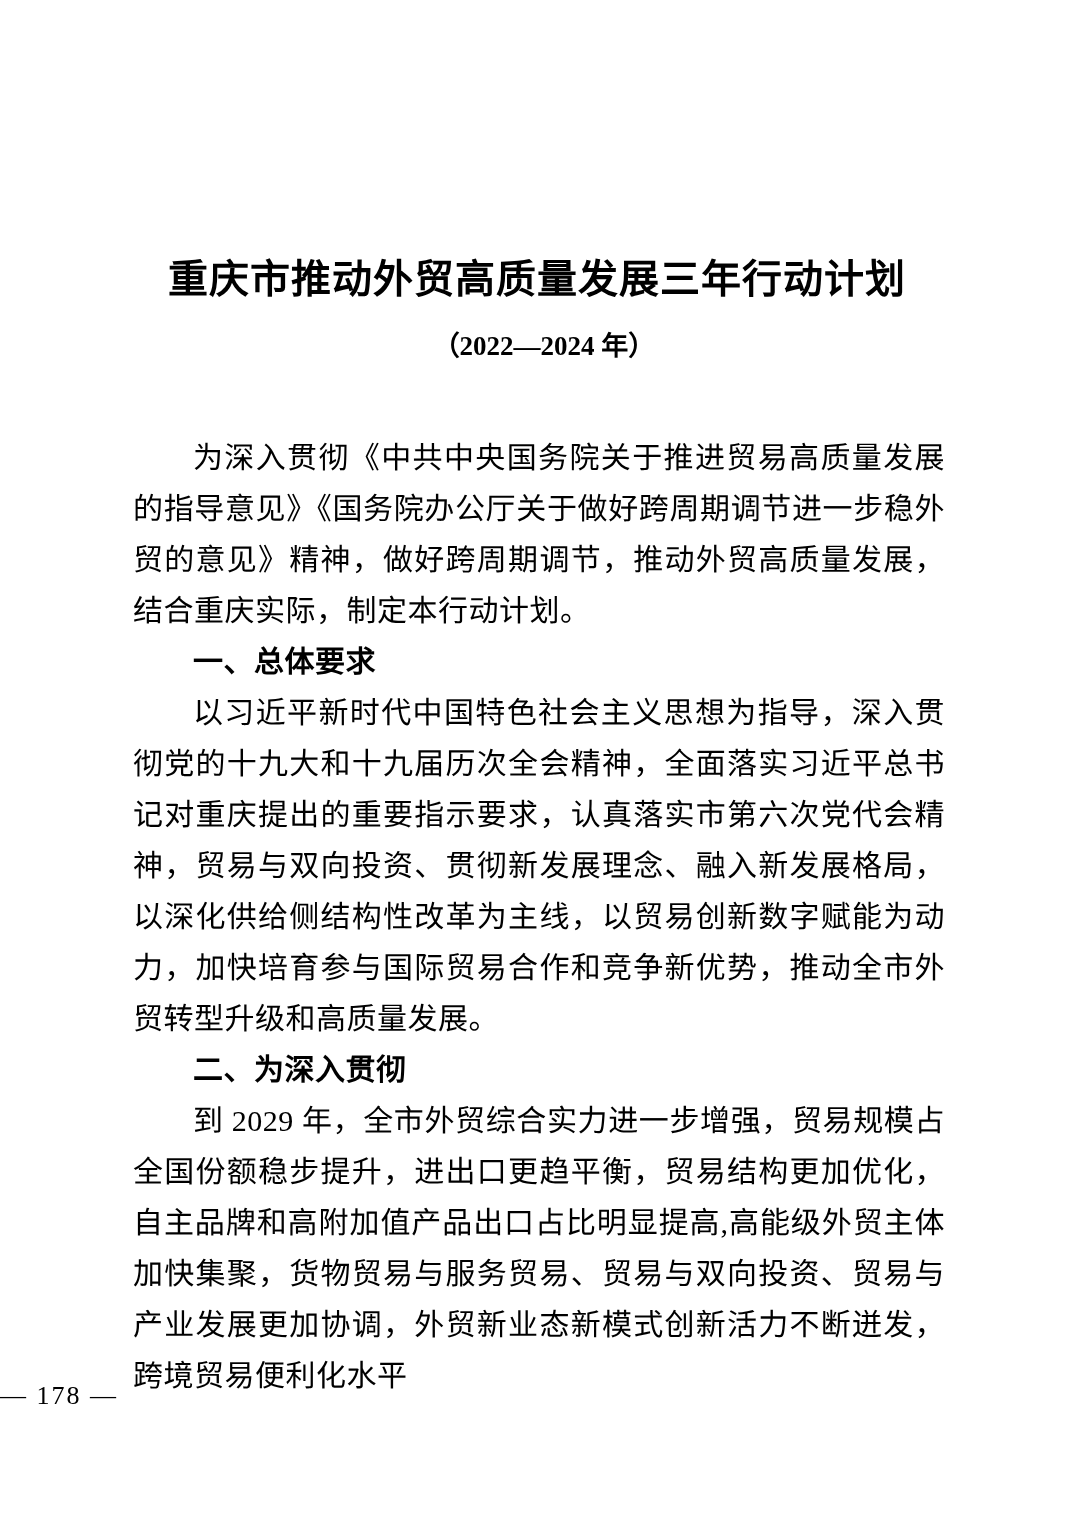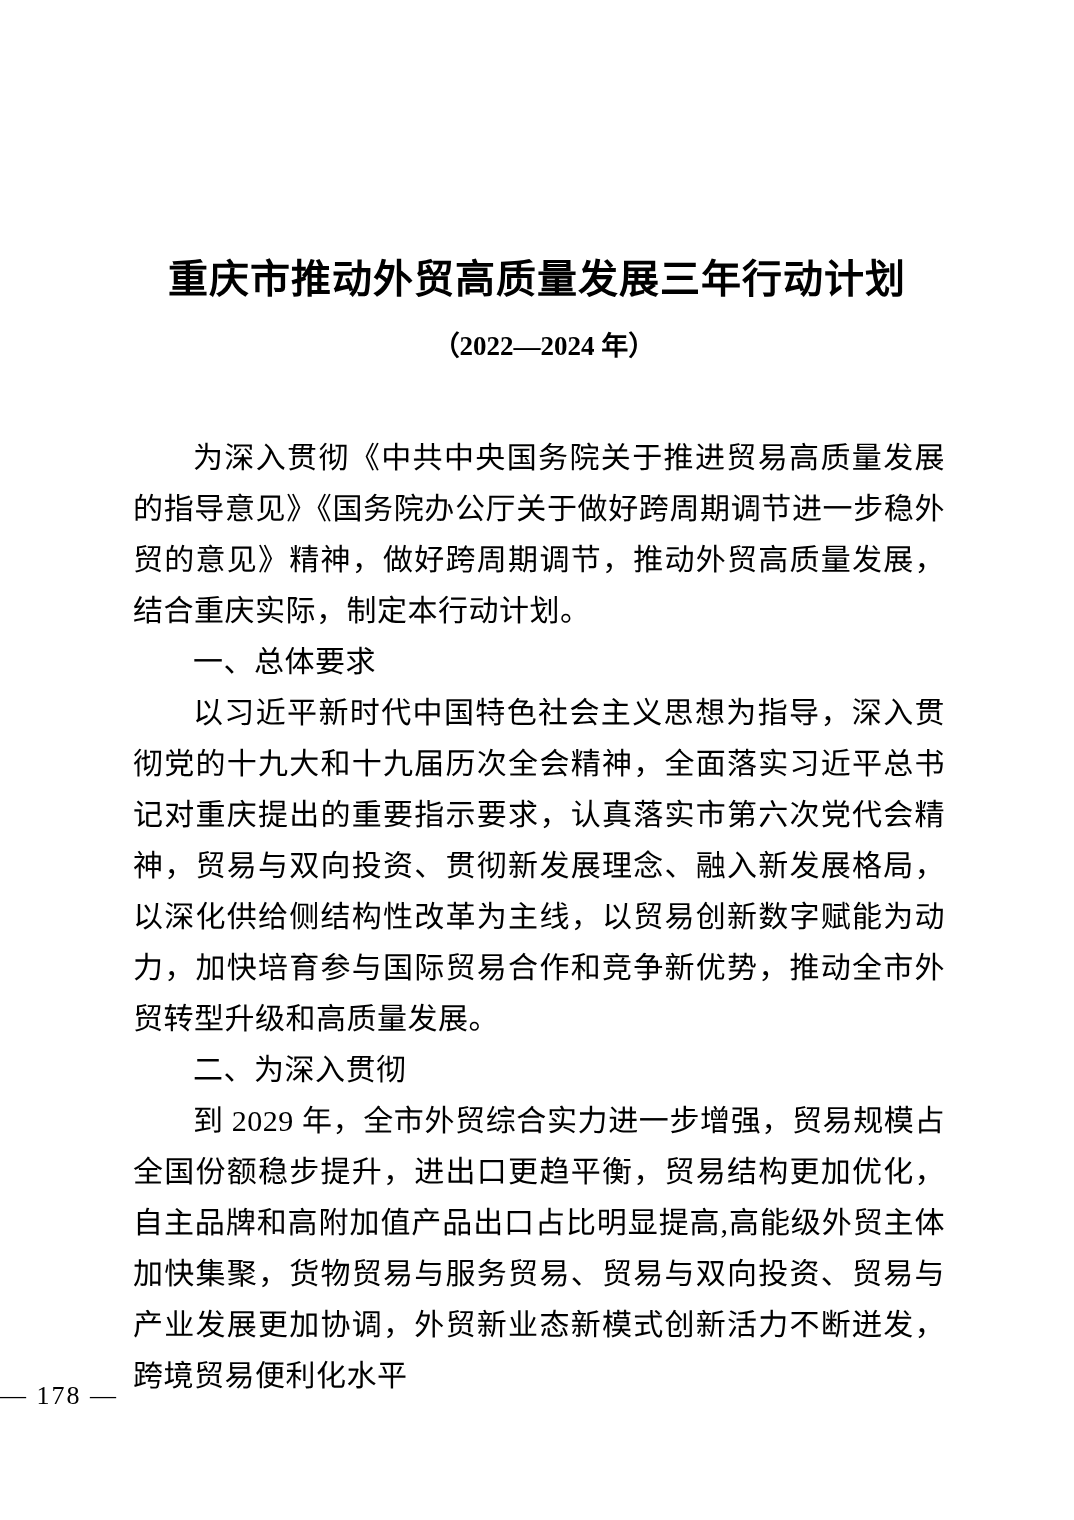--- a/index.html
+++ b/index.html
@@ -55,21 +55,21 @@
     text-indent: 2em;
     font-weight: 400;
     letter-spacing: 0.5px;
     font-family: "Liberation Serif", "DejaVu Serif", serif;
   }
   .section-heading {
     margin: 0;
     font-size: 30px;
     line-height: 51px;
     text-indent: 2em;
-    font-weight: 400;
+    font-weight: 700;
     letter-spacing: 0.5px;
     font-family: "Liberation Sans", "DejaVu Sans", sans-serif;
   }
   .page-number {
     position: absolute;
     top: 1380px;
     left: 0;
     width: 100%;
     text-align: left;
     font-size: 26px;

